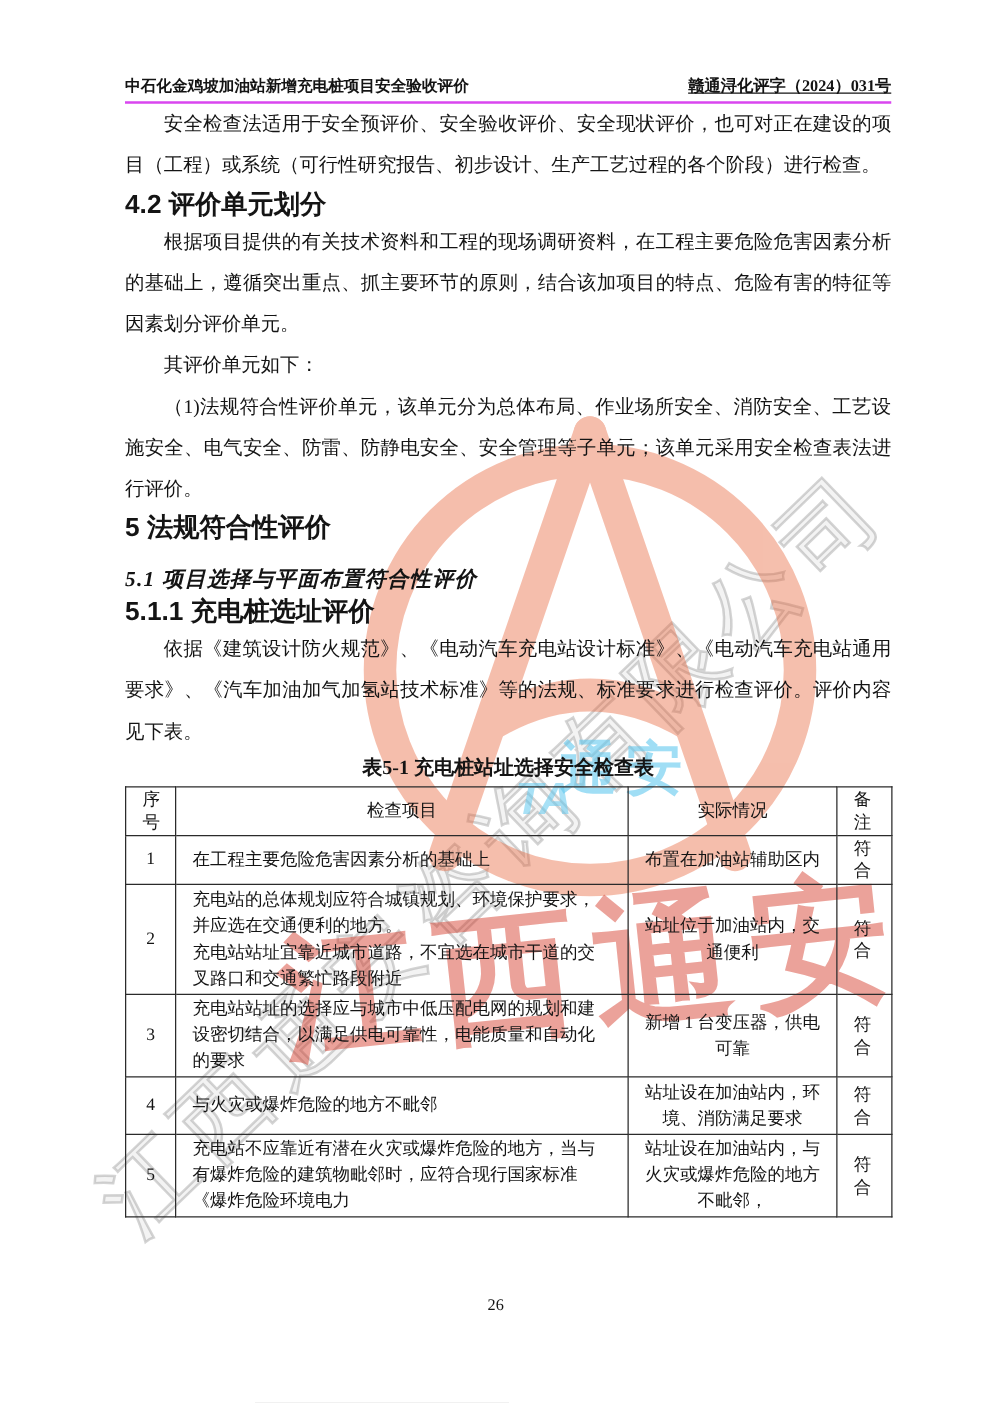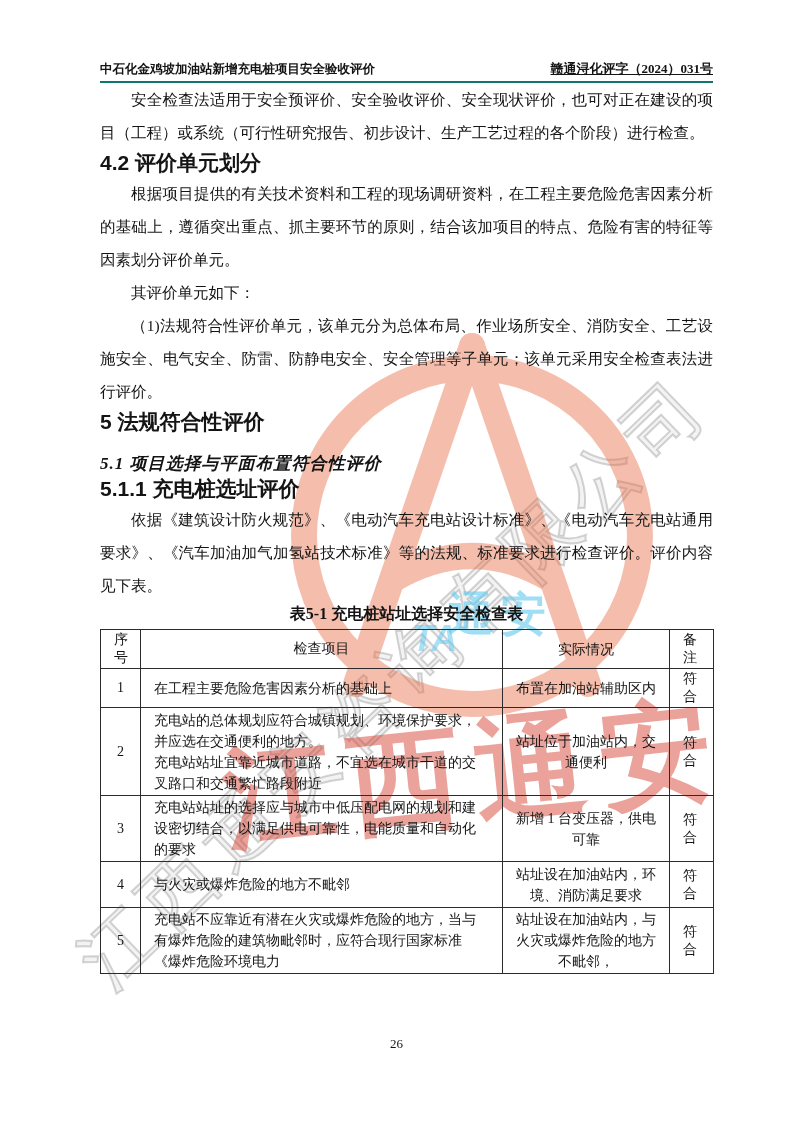--- a/index.html
+++ b/index.html
@@ -28,21 +28,21 @@
   }
   .wm-red{
     left:216px;top:726px;transform:rotate(-6deg);transform-origin:0 0;
     font-size:112px;font-weight:bold;letter-spacing:14px;white-space:nowrap;
     color:rgba(211,48,32,0.45);z-index:1;font-family:"Liberation Serif",serif;
   }
   
   .content{position:absolute;left:100px;top:0;width:613px;z-index:2;}
   .doc-header{
     margin-top:60px;display:flex;justify-content:space-between;align-items:flex-end;
-    border-bottom:2px solid #0f766e;padding-bottom:3px;font-weight:bold;font-size:12.5px;
+    border-bottom:2px solid #d946ef;padding-bottom:3px;font-weight:bold;font-size:12.5px;
   }
   .doc-header .right{text-decoration:underline;font-size:13px;}
   p.body-text{
     margin:0;font-size:15.5px;line-height:33px;text-align:justify;text-indent:2em;
   }
   .p-intro{margin-top:13px;}
   h2.h-black{
     margin:0;font-family:"Liberation Sans","DejaVu Sans",sans-serif;
     font-weight:bold;font-size:21px;
   }

